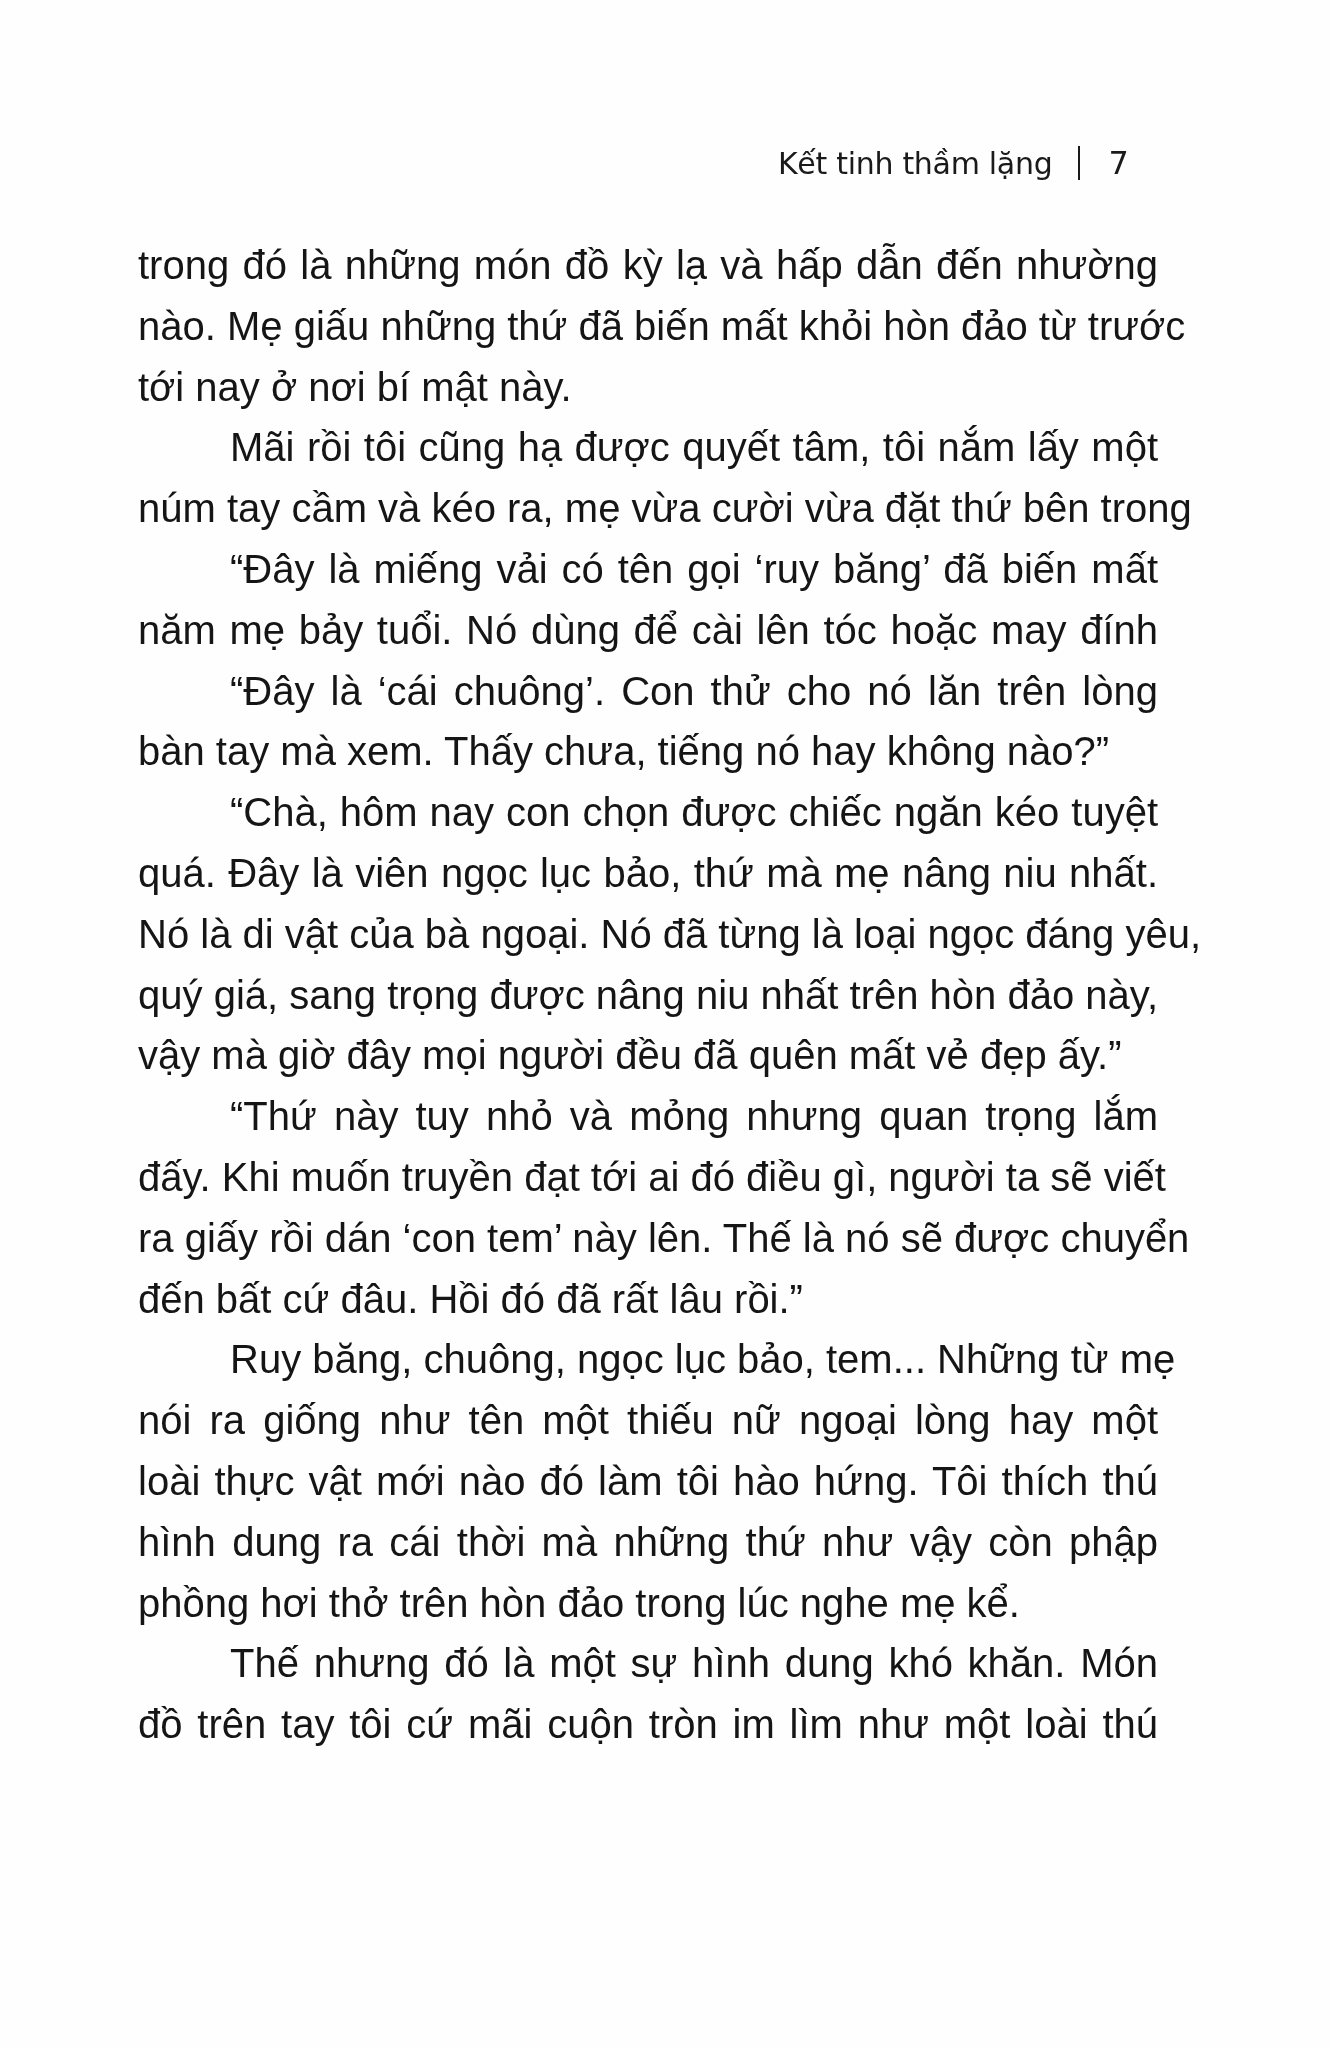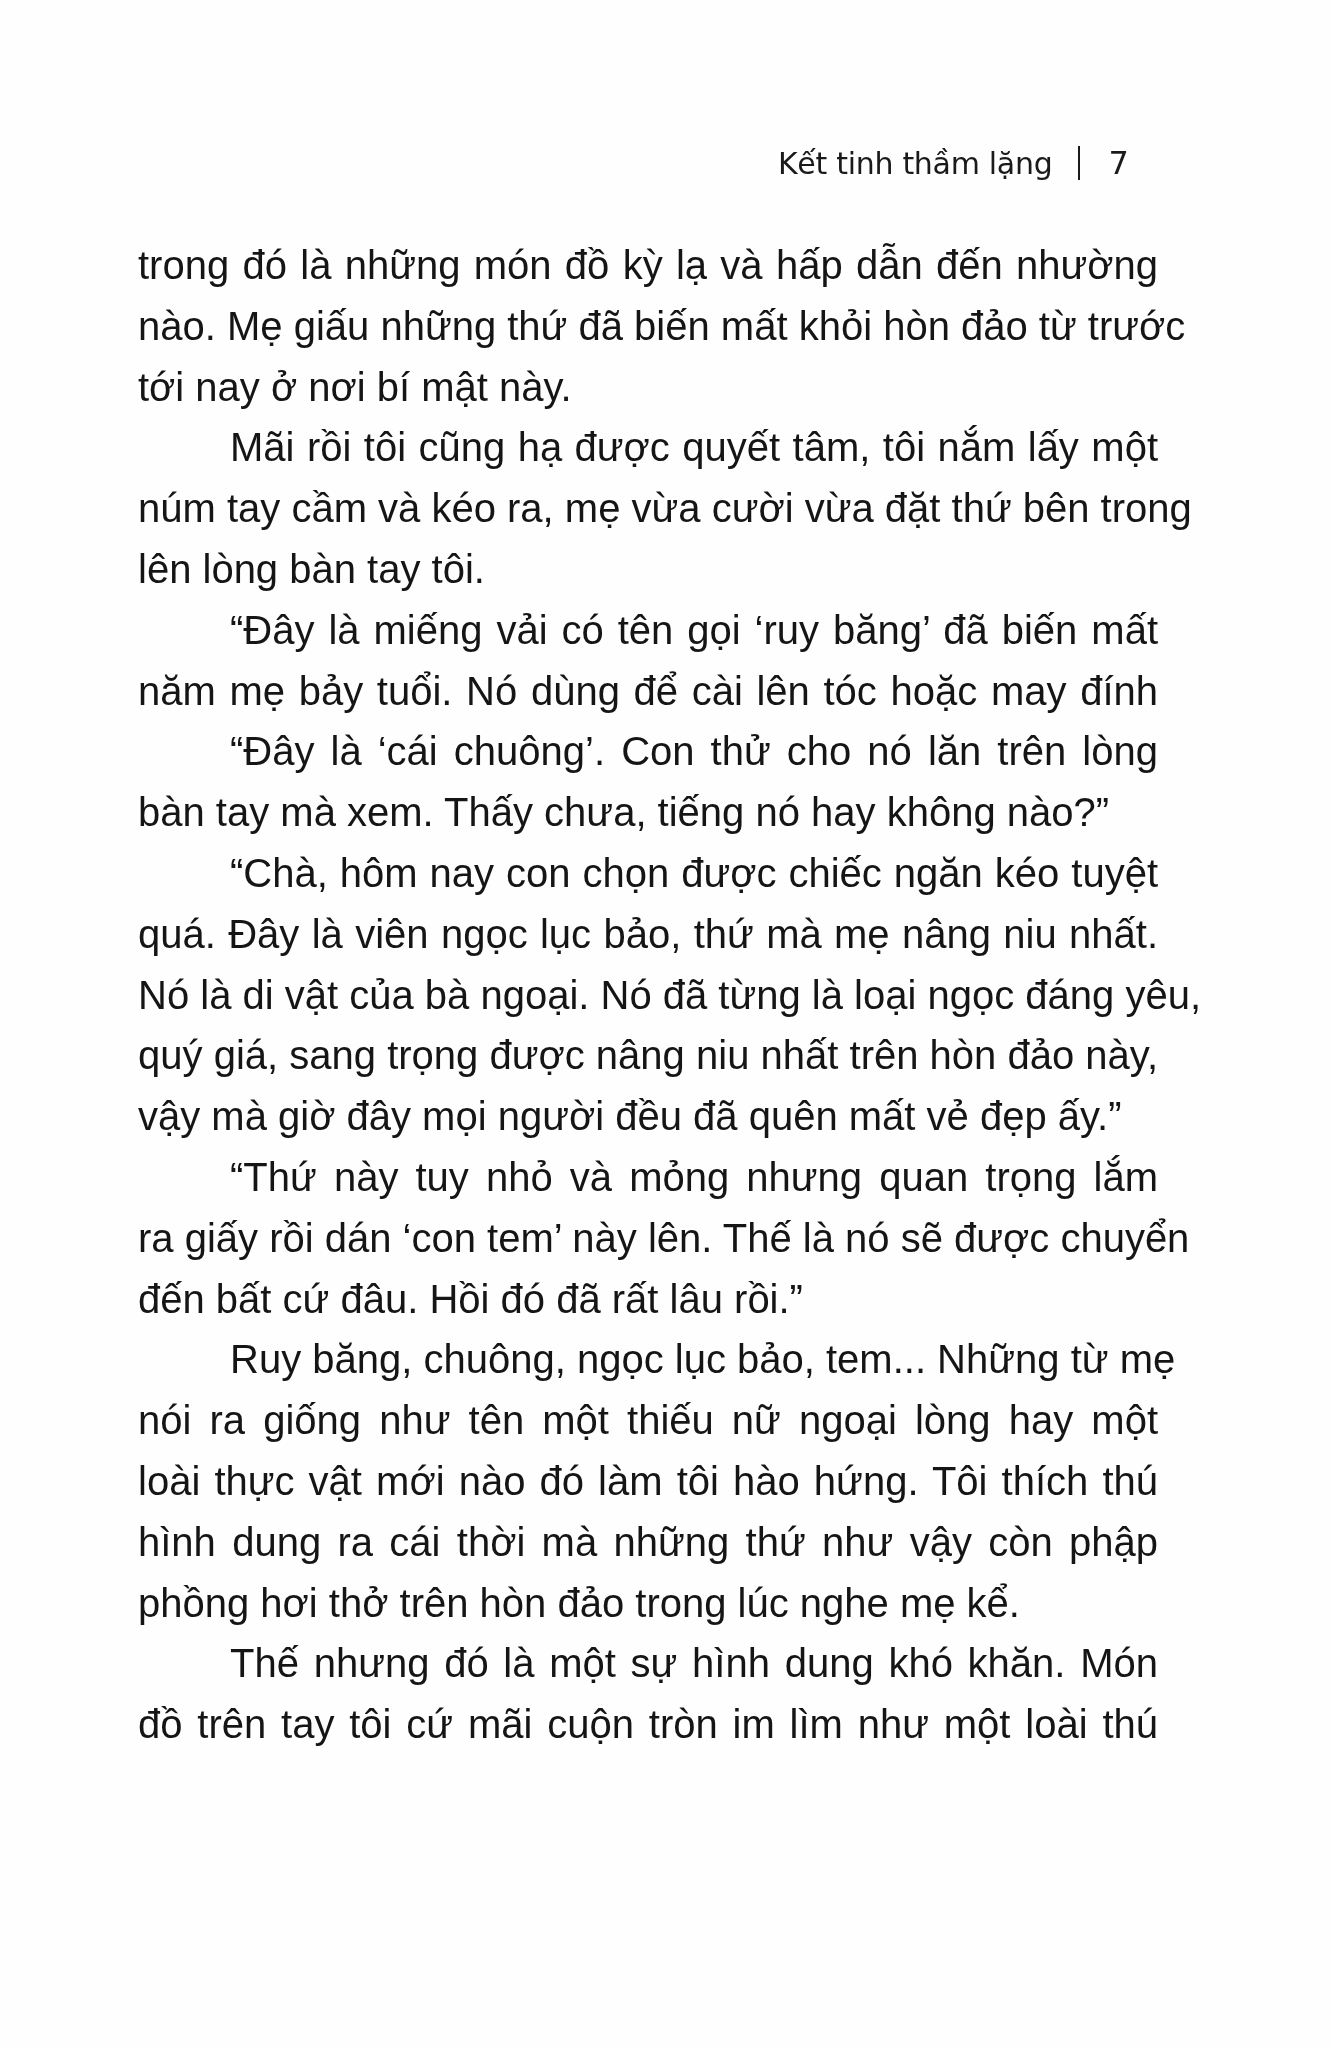--- a/index.html
+++ b/index.html
@@ -79,31 +79,31 @@
     <span class="sep"></span>
     <span class="page-number">7</span>
   </div>
 
   <div class="body-text" id="body-text">
     <span class="line">trong đó là những món đồ kỳ lạ và hấp dẫn đến nhường</span>
     <span class="line">nào. Mẹ giấu những thứ đã biến mất khỏi hòn đảo từ trước</span>
     <span class="line last">tới nay ở nơi bí mật này.</span>
     <span class="line indent">Mãi rồi tôi cũng hạ được quyết tâm, tôi nắm lấy một</span>
     <span class="line">núm tay cầm và kéo ra, mẹ vừa cười vừa đặt thứ bên trong</span>
-    <span class="line last">lên lòng bàn tay tôi.</span>
     <span class="line indent">“Đây là miếng vải có tên gọi ‘ruy băng’ đã biến mất</span>
     <span class="line">năm mẹ bảy tuổi. Nó dùng để cài lên tóc hoặc may đính</span>
     <span class="line indent">“Đây là ‘cái chuông’. Con thử cho nó lăn trên lòng</span>
     <span class="line last">bàn tay mà xem. Thấy chưa, tiếng nó hay không nào?”</span>
     <span class="line indent">“Chà, hôm nay con chọn được chiếc ngăn kéo tuyệt</span>
     <span class="line">quá. Đây là viên ngọc lục bảo, thứ mà mẹ nâng niu nhất.</span>
     <span class="line">Nó là di vật của bà ngoại. Nó đã từng là loại ngọc đáng yêu,</span>
     <span class="line">quý giá, sang trọng được nâng niu nhất trên hòn đảo này,</span>
     <span class="line last">vậy mà giờ đây mọi người đều đã quên mất vẻ đẹp ấy.”</span>
     <span class="line indent">“Thứ này tuy nhỏ và mỏng nhưng quan trọng lắm</span>
+    <span class="line">đấy. Khi muốn truyền đạt tới ai đó điều gì, người ta sẽ viết</span>
     <span class="line">ra giấy rồi dán ‘con tem’ này lên. Thế là nó sẽ được chuyển</span>
     <span class="line last">đến bất cứ đâu. Hồi đó đã rất lâu rồi.”</span>
     <span class="line indent">Ruy băng, chuông, ngọc lục bảo, tem... Những từ mẹ</span>
     <span class="line">nói ra giống như tên một thiếu nữ ngoại lòng hay một</span>
     <span class="line">loài thực vật mới nào đó làm tôi hào hứng. Tôi thích thú</span>
     <span class="line">hình dung ra cái thời mà những thứ như vậy còn phập</span>
     <span class="line last">phồng hơi thở trên hòn đảo trong lúc nghe mẹ kể.</span>
     <span class="line indent">Thế nhưng đó là một sự hình dung khó khăn. Món</span>
     <span class="line">đồ trên tay tôi cứ mãi cuộn tròn im lìm như một loài thú</span>
   </div>

